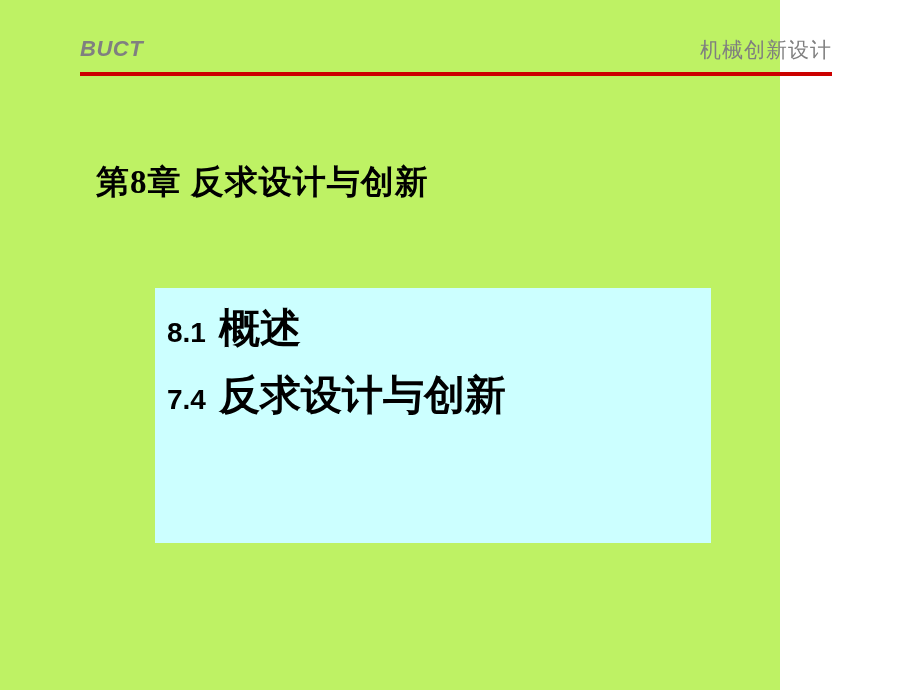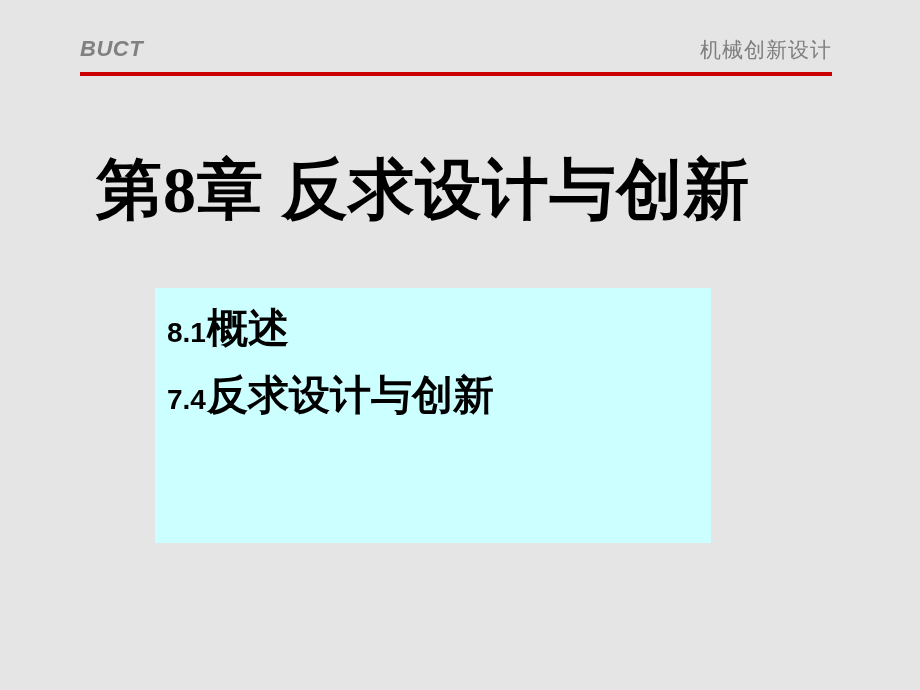--- a/index.html
+++ b/index.html
@@ -13,23 +13,23 @@
     position: relative;
     overflow: hidden;
     font-family: "Liberation Serif", "DejaVu Serif", serif;
   }
 
   
   .slide {
     position: absolute;
     left: 0;
     top: 0;
-    width: 920px;
+    width: 780px;
     height: 690px;
-    background: #e5e5e5;
+    background: #bef264;
     text-decoration: underline;
   }
 
   
   .slide-header {
     position: absolute;
     left: 80px;
     top: 36px;
     width: 752px;
     height: 40px;
@@ -67,24 +67,24 @@
     top: 72px;
     width: 752px;
     height: 4px;
     background: #cc0000;
   }
 
   
   .slide-title {
     position: absolute;
     left: 96px;
-    top: 160px;
+    top: 152px;
     font-family: "Liberation Serif", "DejaVu Serif", serif;
     font-weight: bold;
-    font-size: 66px;
+    font-size: 33px;
     line-height: 60px;
     color: #000000;
     white-space: nowrap;
     letter-spacing: 1px;
   }
 
   
   .agenda-box {
     position: absolute;
     left: 155px;
@@ -110,21 +110,21 @@
     font-family: "Liberation Sans", "DejaVu Sans", sans-serif;
     font-weight: bold;
     font-size: 28px;
     letter-spacing: 0px;
   }
 
   .agenda-item .agenda-text {
     font-family: "Liberation Serif", "DejaVu Serif", serif;
     font-weight: bold;
     font-size: 41px;
-    margin-left: 1px;
+    margin-left: 13px;
   }
 </style>
 </head>
 <body>
 
 <div class="slide">
 
   <div class="slide-header">
     <div class="brand-logo">BUCT</div>
     <div class="header-subject">机械创新设计</div>

